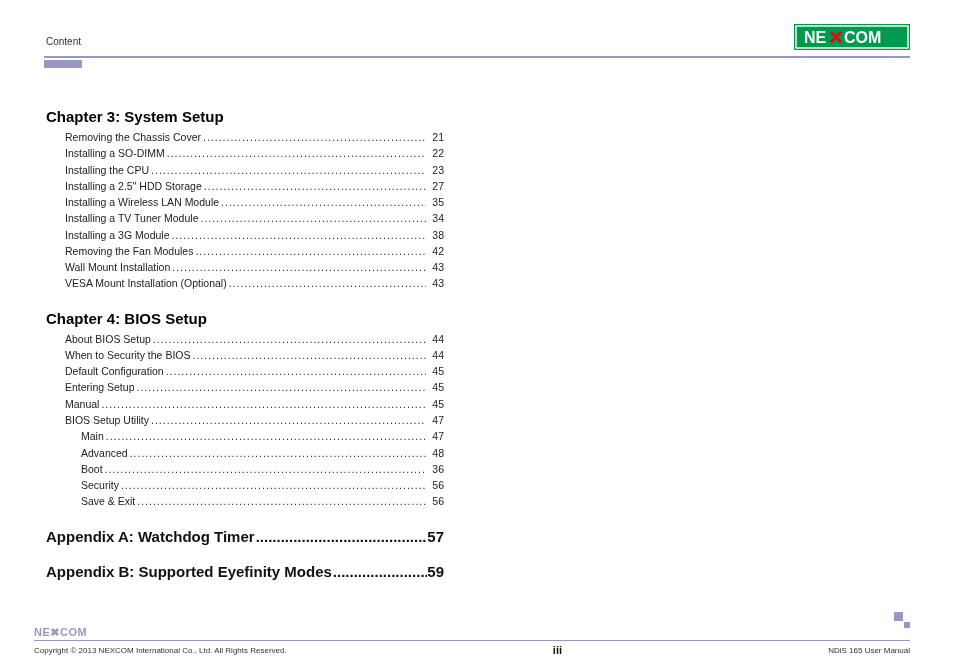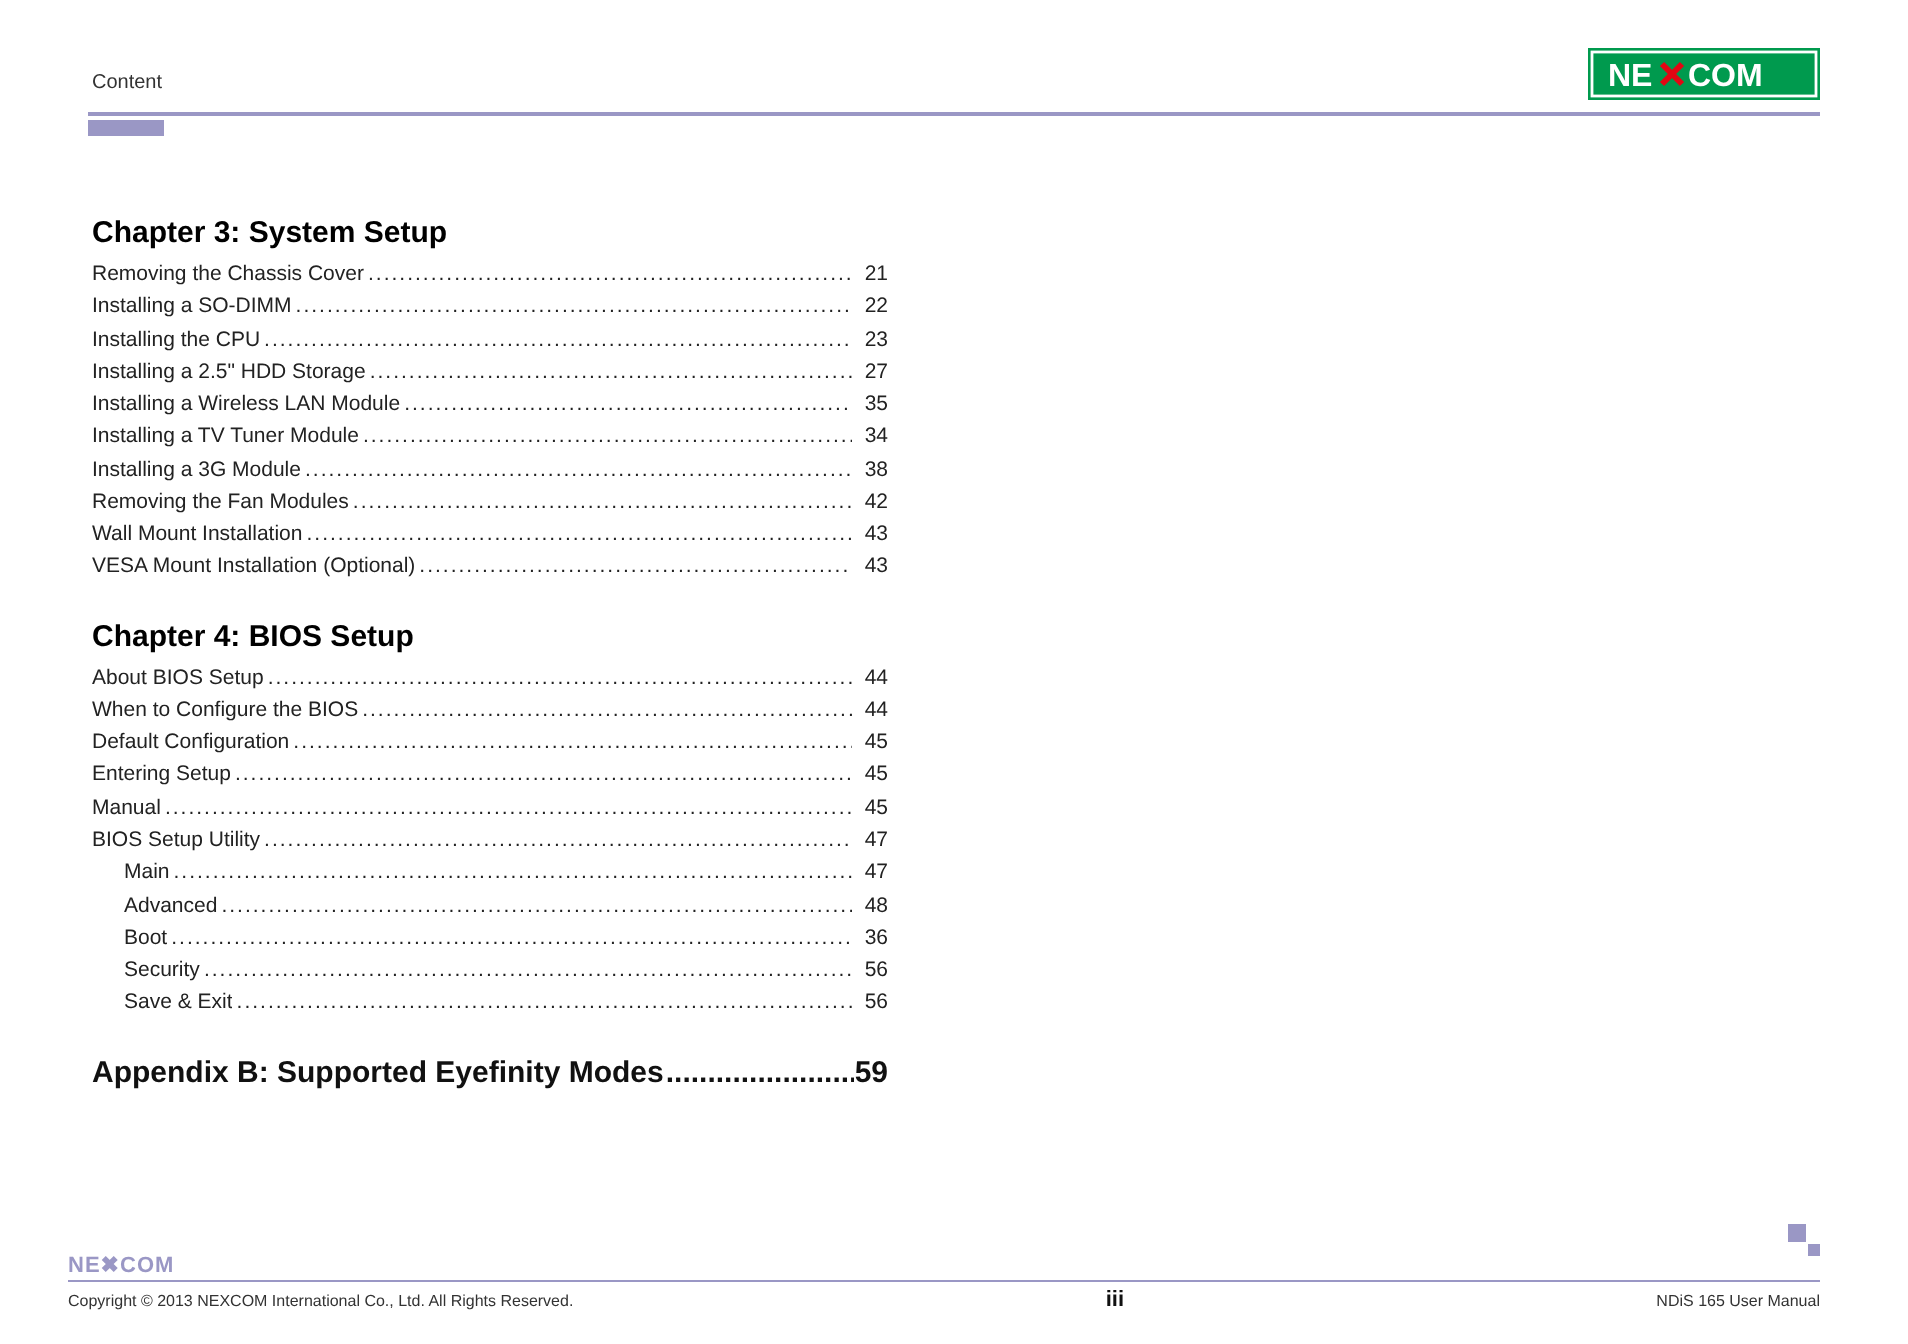--- a/index.html
+++ b/index.html
@@ -62,20 +62,21 @@
     font-size: 10.5px;
     line-height: 1.55;
     color: #222;
     white-space: nowrap;
   }
   .toc-line .label {
     flex: 0 0 auto;
     max-width: 300px;
     overflow: hidden;
     text-overflow: ellipsis;
+    margin-left: 19px;
   }
   .toc-line .leader {
     flex: 1 1 auto;
     overflow: hidden;
     letter-spacing: 1px;
     padding: 0 2px;
     color: #222;
   }
   .toc-line .leader::after {
     content: "....................................................................................................................................";
@@ -221,21 +222,21 @@
       </div>
 
     <div class="chapter-title">Chapter 4: BIOS Setup</div>
     <div id="ch4-list">
         <div class="toc-line">
           <span class="label">About BIOS Setup</span>
           <span class="leader"></span>
           <span class="pg">44</span>
         </div>
         <div class="toc-line">
-          <span class="label">When to Configure the BIOS</span>
+          <span class="label">When to Security the BIOS</span>
           <span class="leader"></span>
           <span class="pg">44</span>
         </div>
         <div class="toc-line">
           <span class="label">Default Configuration</span>
           <span class="leader"></span>
           <span class="pg">45</span>
         </div>
         <div class="toc-line">
           <span class="label">Entering Setup</span>
@@ -272,20 +273,25 @@
           <span class="leader"></span>
           <span class="pg">56</span>
         </div>
         <div class="toc-line sub">
           <span class="label">Save &amp; Exit</span>
           <span class="leader"></span>
           <span class="pg">56</span>
         </div>
       </div>
 
+    <div class="appendix">
+      <span class="label">Appendix A: Watchdog Timer</span>
+      <span class="leader"></span>
+      <span class="pg">57</span>
+    </div>
 
     <div class="appendix">
       <span class="label">Appendix B: Supported Eyefinity Modes</span>
       <span class="leader"></span>
       <span class="pg">59</span>
     </div>
 
   </div>
 </div>
 

